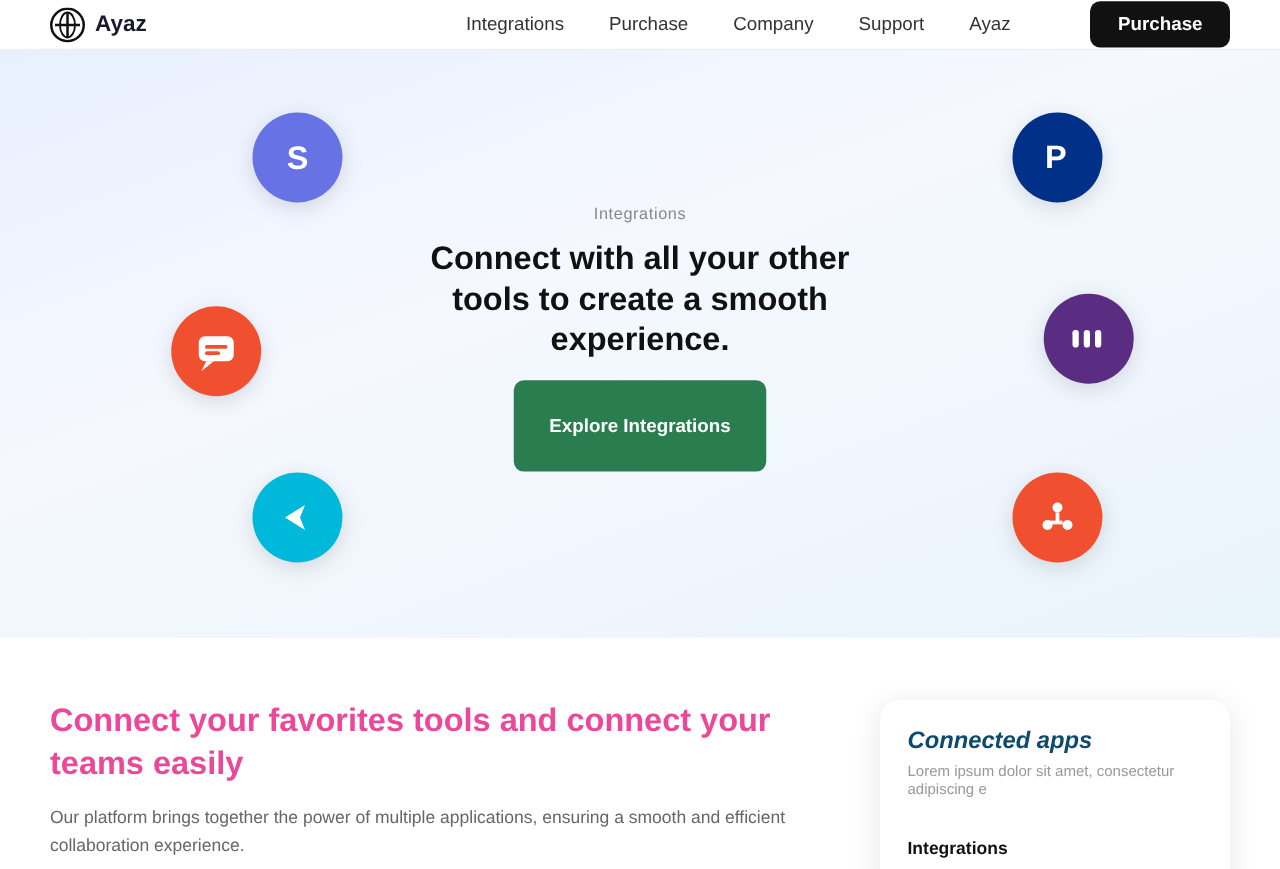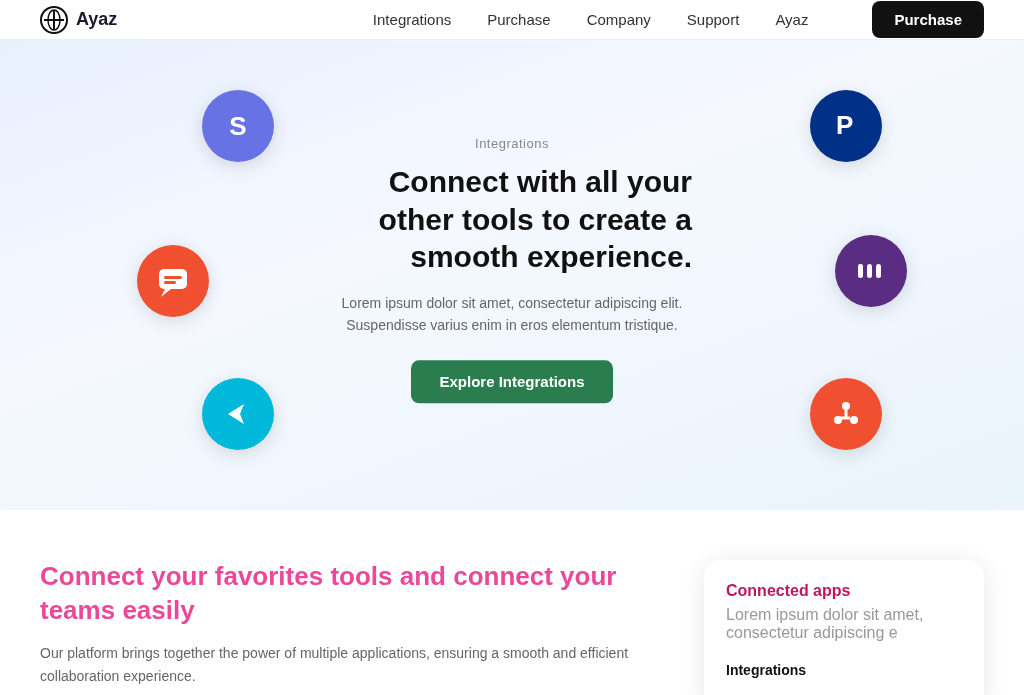--- a/index.html
+++ b/index.html
@@ -75,38 +75,37 @@
       text-align: center;
       width: 360px;
     }
     .section-label {
       font-size: 13px;
       color: #888;
       letter-spacing: 0.5px;
       margin-bottom: 12px;
     }
     .hero-title {
-      font-size: 30px;
+      font-size: 26px;
       font-weight: 800;
       color: #111;
       line-height: 1.25;
       margin-bottom: 16px;
-      text-align: right;
     }
     .hero-desc {
       font-size: 14px;
       color: #666;
       line-height: 1.6;
       margin-bottom: 24px;
     }
     .explore-btn {
       background: #2a7d4f;
       color: #fff;
       border: none;
-      padding: 13px 28px;
+      padding: 28px 28px;
       border-radius: 8px;
       font-size: 15px;
       font-weight: 600;
       cursor: pointer;
     }
 
     
     .int-icon {
       position: absolute;
       width: 72px;
@@ -160,29 +159,30 @@
       flex-shrink: 0;
     }
     .connected-card {
       background: #fff;
       border-radius: 16px;
       box-shadow: 0 4px 24px rgba(0,0,0,0.10);
       padding: 22px;
       overflow: hidden;
     }
     .card-title {
-      font-size: 16px;
+      font-size: 19px;
       font-weight: 700;
-      color: #be185d;
+      color: #0c4a6e;
       margin-bottom: 6px;
+      font-style: italic;
     }
     .card-desc {
-      font-size: 16px;
+      font-size: 12px;
       color: #999;
-      margin-bottom: 20px;
+      margin-bottom: 32px;
     }
     .card-section-label {
       font-size: 14px;
       font-weight: 700;
       color: #111;
       margin-bottom: 14px;
     }
   </style>
 </head>
 <body>
@@ -245,21 +245,20 @@
         <circle cx="30" cy="28" r="4" fill="white"></circle>
         <circle cx="14" cy="28" r="4" fill="white"></circle>
         <line x1="26" y1="26" x2="22" y2="26" stroke="white" stroke-width="3"></line>
         <line x1="16" y1="26" x2="22" y2="26" stroke="white" stroke-width="3"></line>
       </svg>
     </div>
 
     <div class="center-content">
       <p class="section-label">Integrations</p>
       <h1 class="hero-title">Connect with all your other tools to create a smooth experience.</h1>
-      <p class="hero-desc">Lorem ipsum dolor sit amet, consectetur adipiscing elit. Suspendisse varius enim in eros elementum tristique.</p>
       <button class="explore-btn">Explore Integrations</button>
     </div>
 
   </div>
 </section>
 
 <div class="lower-section">
 
   <div class="lower-left">
     <h2 class="lower-title">Connect your favorites tools and connect your teams easily</h2>

